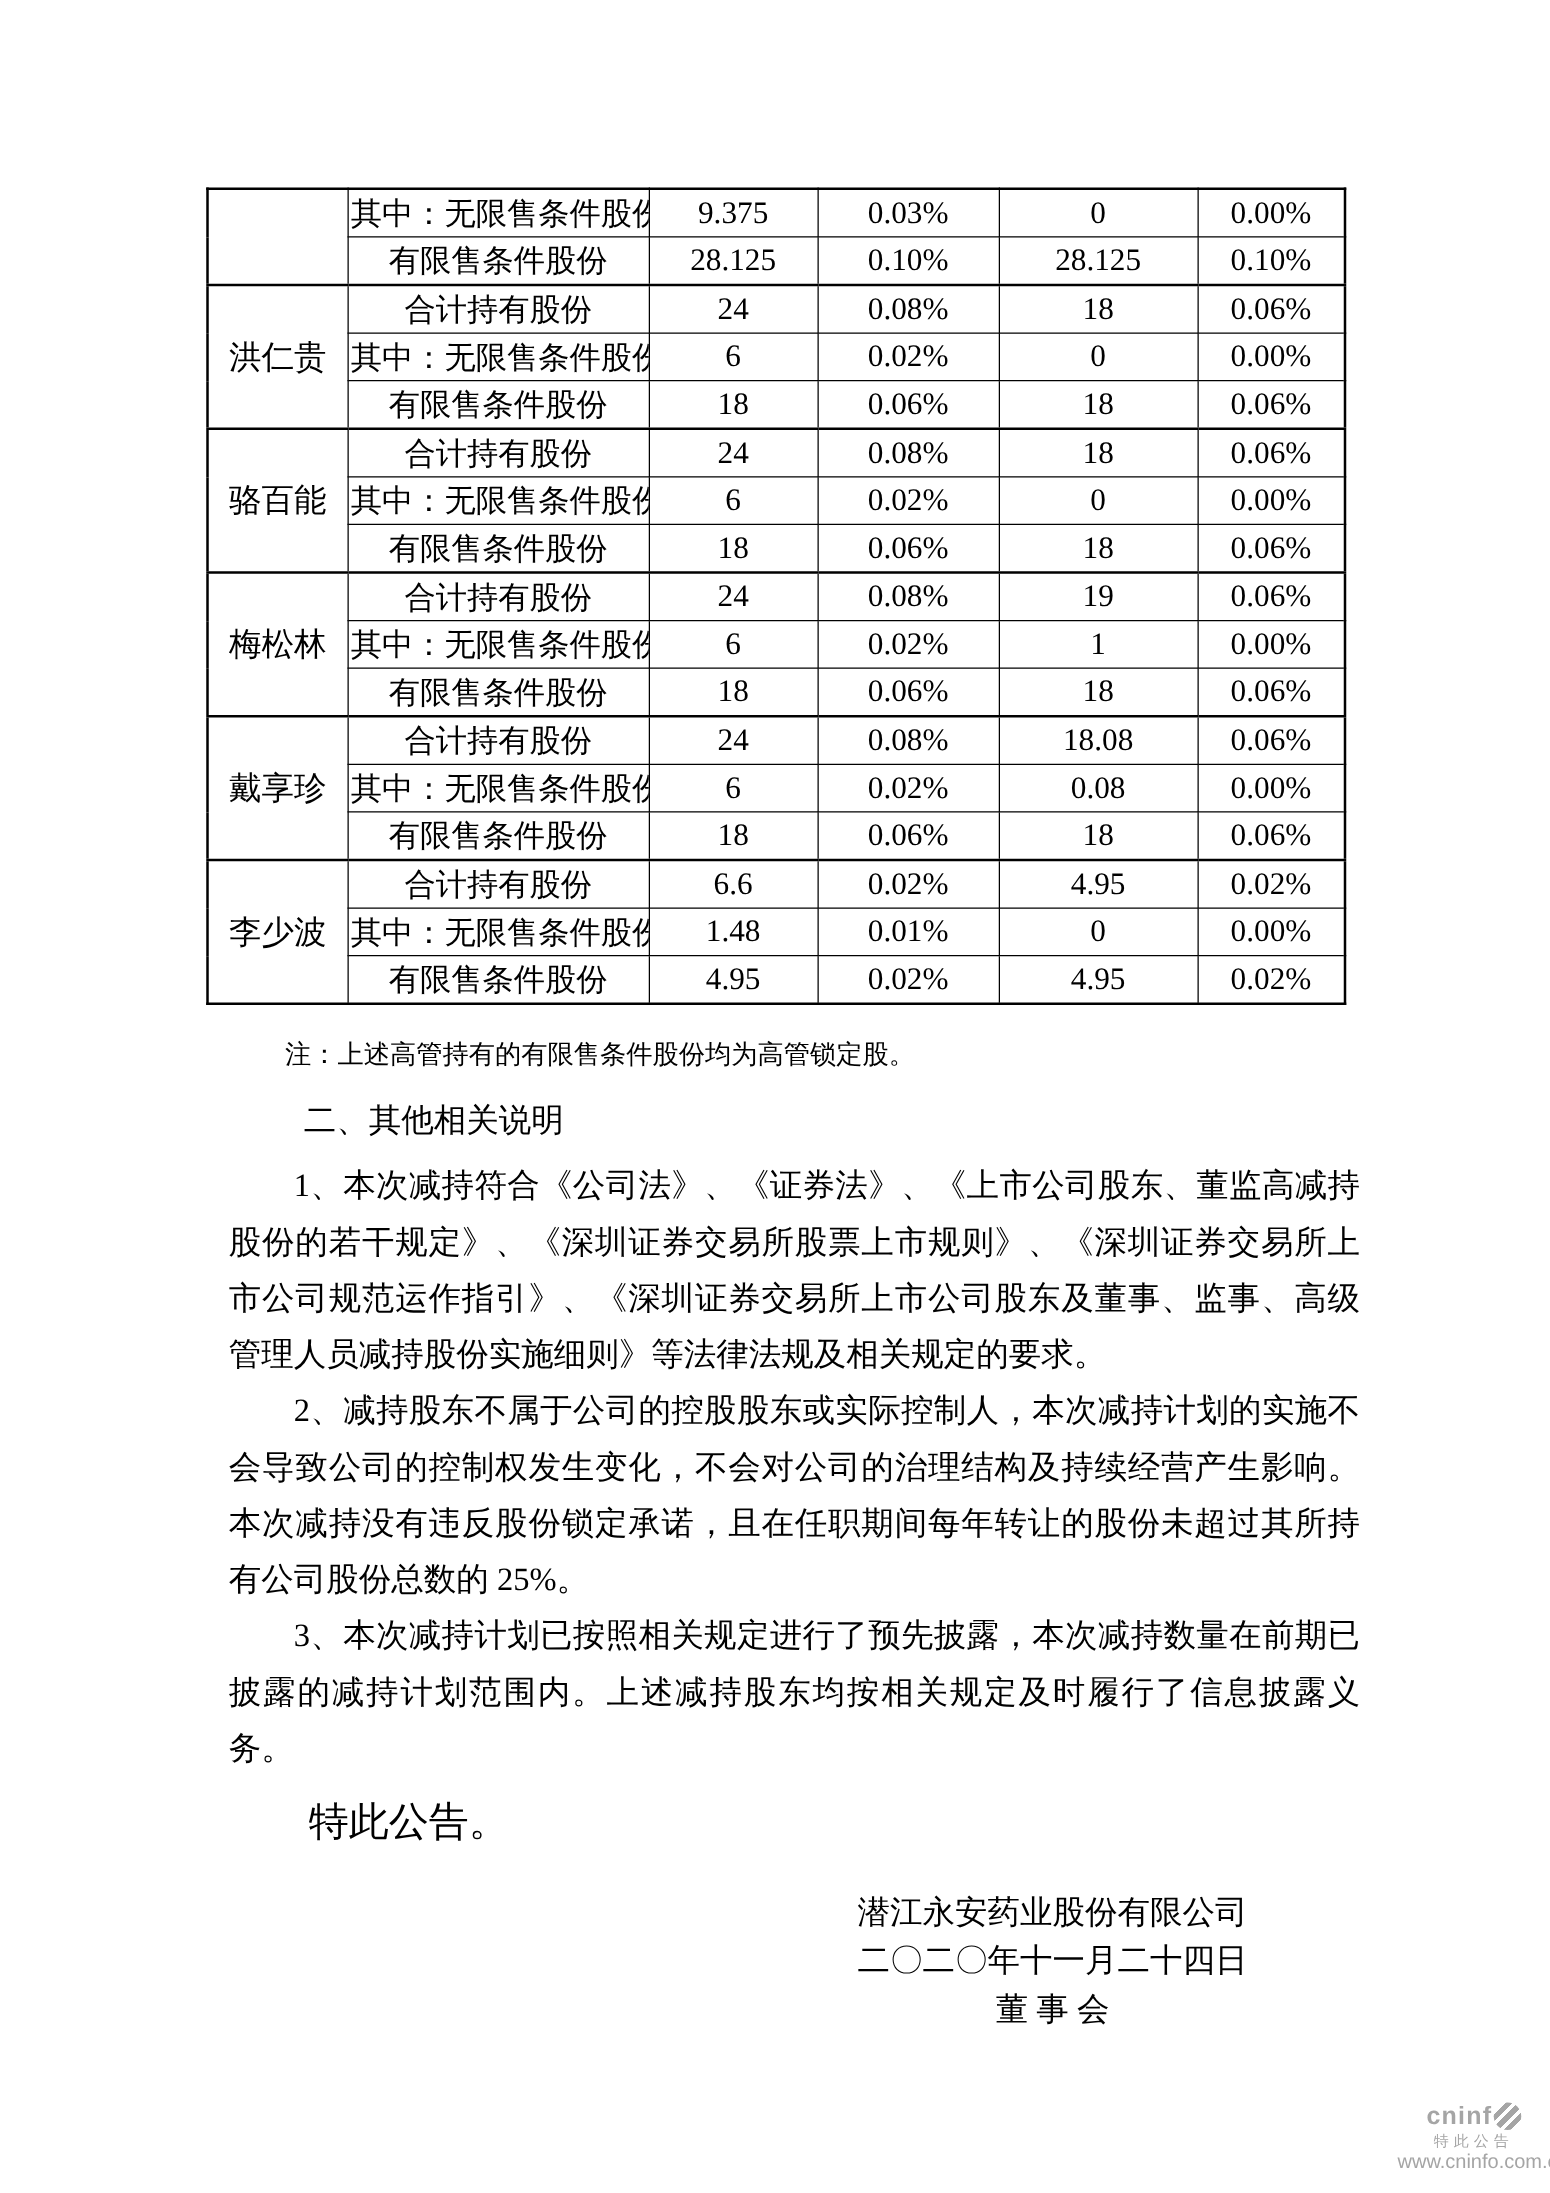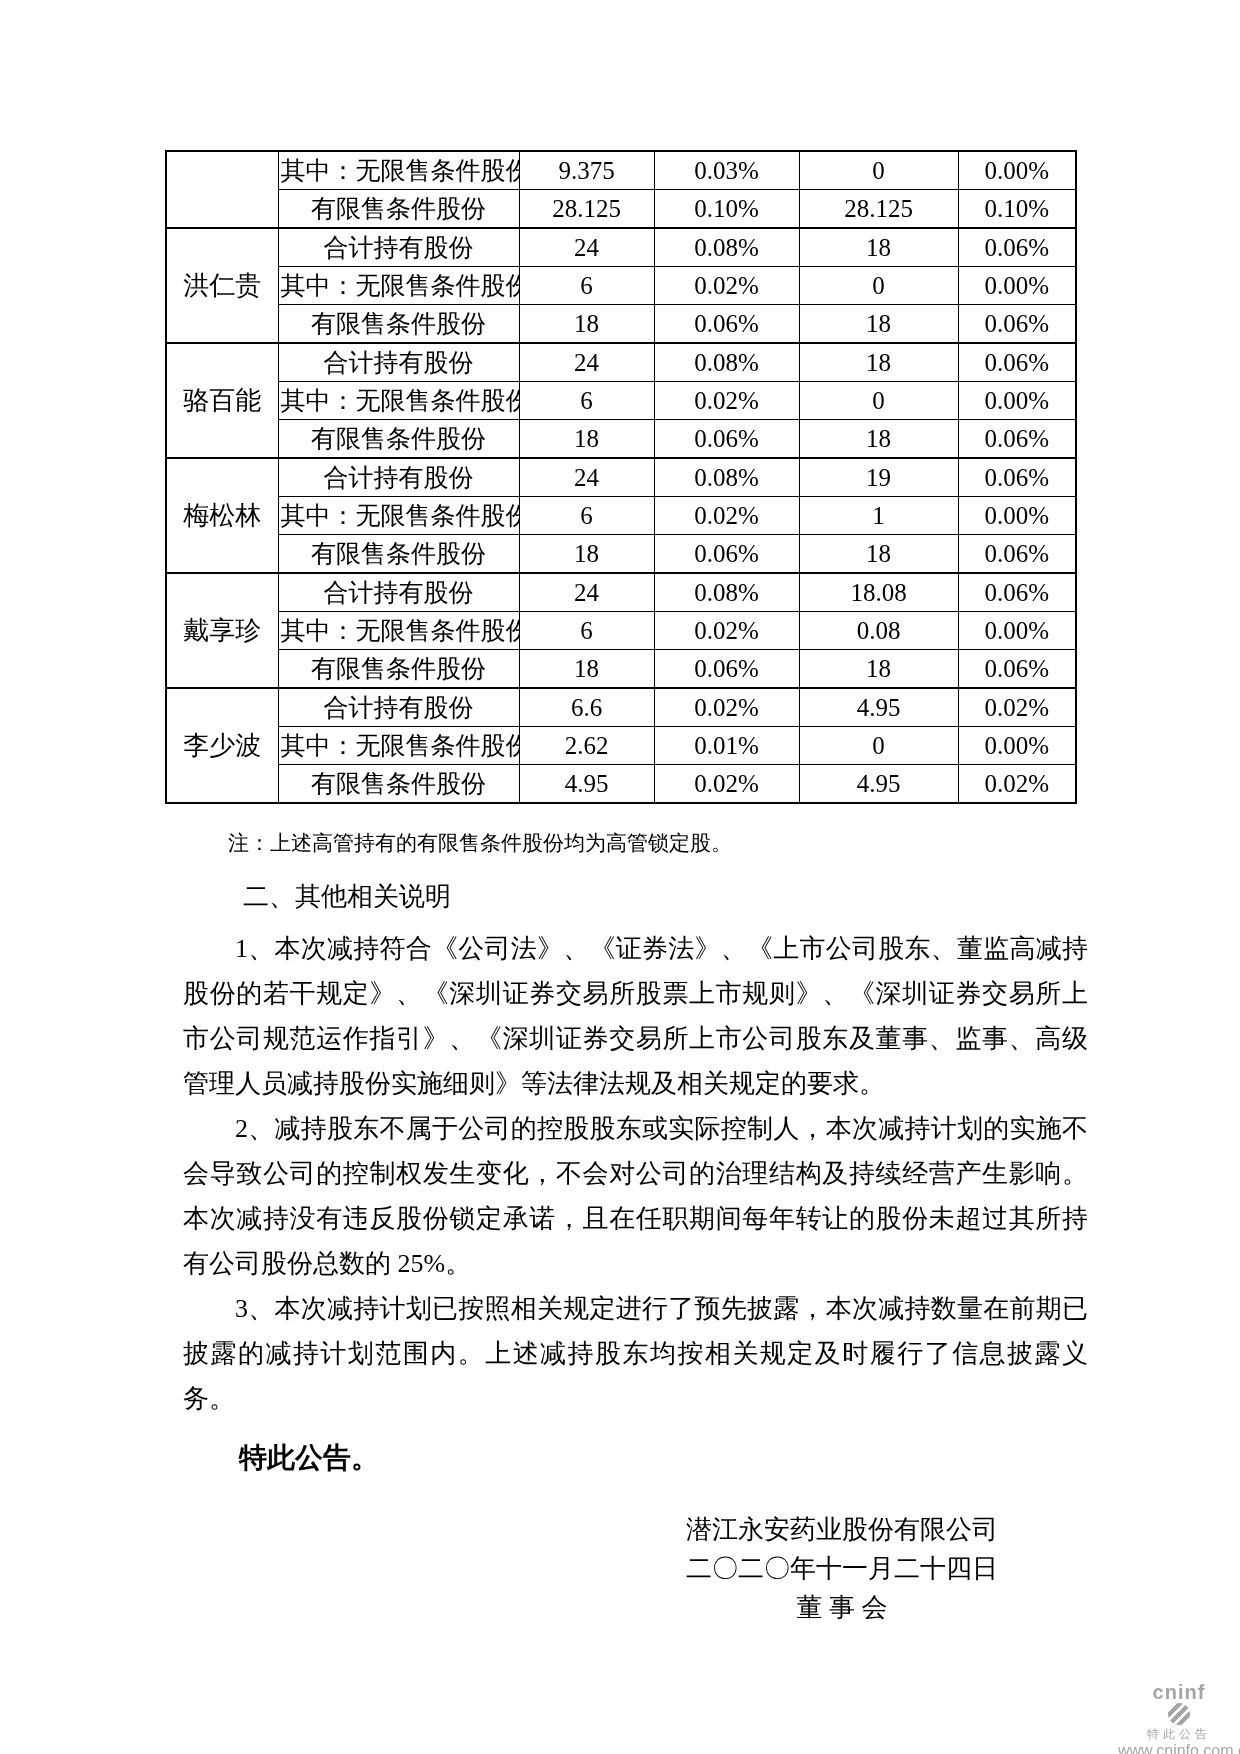--- a/index.html
+++ b/index.html
@@ -53,24 +53,23 @@
     text-align:justify;
     text-justify:inter-ideograph;
   }
   .body-text p{
     margin:0;
     text-indent:2em;
   }
   .closing{
     margin:14px 0 0 183px;
     width:905px;
-    font-size:28px;
+    font-size:32px;
     line-height:45px;
     text-indent:2em;
-    font-weight:bold;
   }
   .signature{
     margin:30px 0 16px 662px;
     width:360px;
     text-align:center;
     font-size:26px;
     line-height:39px;
   }
   
   .cninfo{
@@ -81,21 +80,20 @@
     color:#a5a5a5;
     font-family:"Liberation Sans","DejaVu Sans",sans-serif;
     text-align:center;
     line-height:1;
   }
   .cninfo .brand-row{
     display:flex;
     align-items:center;
     justify-content:center;
     gap:1px;
-    flex-direction:column;
   }
   .cninfo .brand{
     font-weight:bold;
     font-size:20px;
     letter-spacing:1px;
   }
   .cninfo .swirl{
     width:22px;height:22px;
     border-radius:50%;
     background:repeating-linear-gradient(135deg,#a5a5a5 0 4px,#ffffff 4px 7px);
@@ -240,21 +238,21 @@
       <tr class="group-start">
         <td class="name" rowspan="3">李少波</td>
         <td>合计持有股份</td>
         <td>6.6</td>
         <td>0.02%</td>
         <td>4.95</td>
         <td>0.02%</td>
       </tr>
       <tr>
         <td>其中：无限售条件股份</td>
-        <td>2.62</td>
+        <td>1.48</td>
         <td>0.01%</td>
         <td>0</td>
         <td>0.00%</td>
       </tr>
       <tr>
         <td>有限售条件股份</td>
         <td>4.95</td>
         <td>0.02%</td>
         <td>4.95</td>
         <td>0.02%</td>

